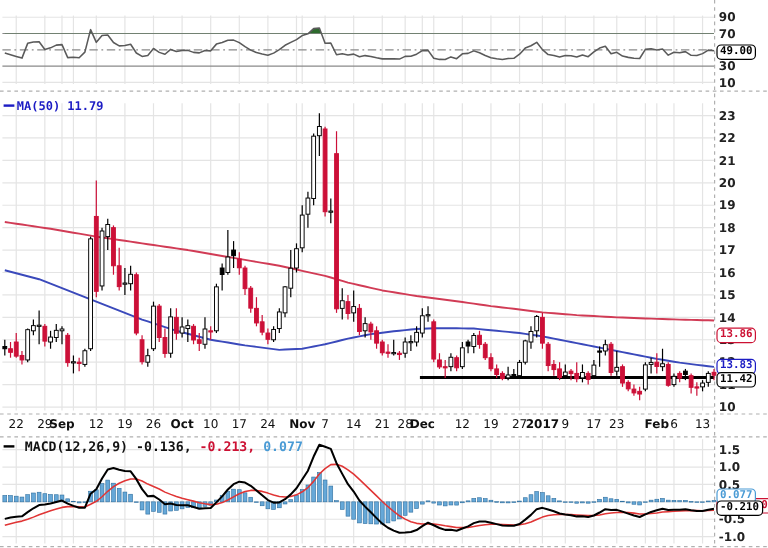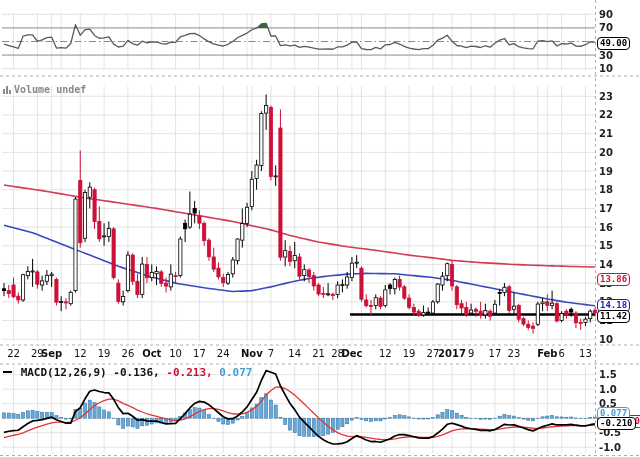--- a/index.html
+++ b/index.html
@@ -590,37 +590,33 @@
         <text x="547.3387096774194" y="357" font-size="10" text-anchor="middle" font-weight="bold" fill="#111">Feb</text>
         <text x="561.6370967741937" y="357" font-size="10" text-anchor="middle" font-weight="normal" fill="#111">6</text>
         <text x="585.4677419354839" y="357" font-size="10" text-anchor="middle" font-weight="normal" fill="#111">13</text>
       </g>
     </svg>
 
   
 
   
   <div class="legend" style="top:84px;">
-    <div class="lg-row sm gray-t"><span class="icon"><svg width="9" height="9">
-            <rect x="0" y="4" width="2" height="5" fill="#8a8a8a"></rect>
-            <rect x="3" y="1" width="2" height="8" fill="#8a8a8a"></rect>
-            <rect x="6" y="5" width="2" height="4" fill="#8a8a8a"></rect>
-          </svg></span><span>Volume undef</span></div>
+    <div class="lg-row sm blue-t"><span class="dash" style="background:#1c1cc4;"></span><span>MA(50) 11.79</span></div>
   </div>
 
   
   <div class="legend" style="top:366px;text-align:center;">
     <span class="dash" style="background:#000;"></span>
     <span>MACD(12,26,9)</span>
     <span>-0.136,</span>
     <span class="red-t">-0.213,</span>
     <span class="lblue-t">0.077</span>
   </div>
 
   
   <div class="pricebox" style="top:37px;">49.00</div>
   <div class="pricebox red" style="top:261px;">13.86</div>
-  <div class="pricebox blue" style="top:299px;">14.18</div>
+  <div class="pricebox blue" style="top:299px;">13.83</div>
   <div class="pricebox" style="top:310px;">11.42</div>
   <div class="pricebox red" style="top:403px;padding-left:31px;">-0.213</div>
   <div class="pricebox lblue" style="top:407px;">0.077</div>
   <div class="pricebox" style="top:417px;">-0.210</div>
 </div>
 
 </body></html>

